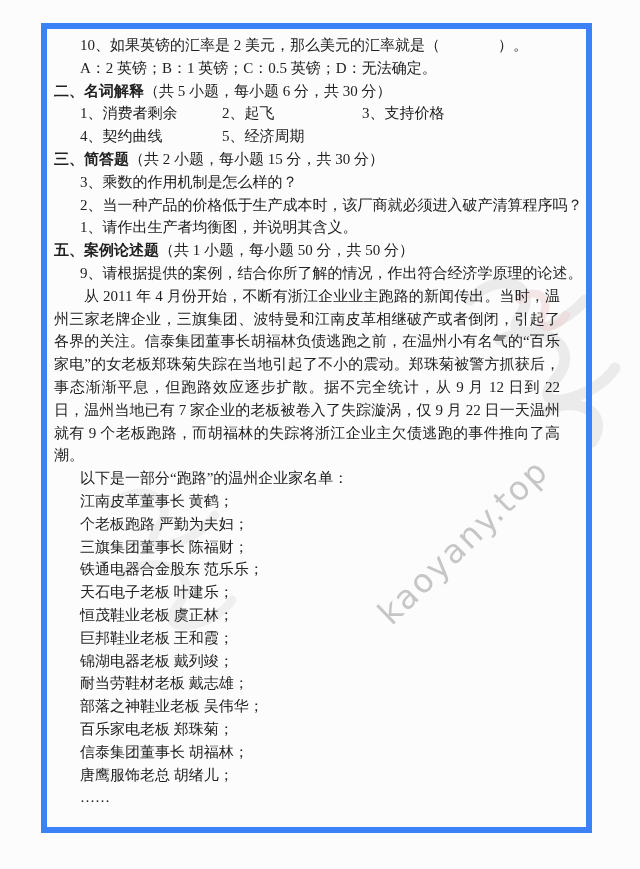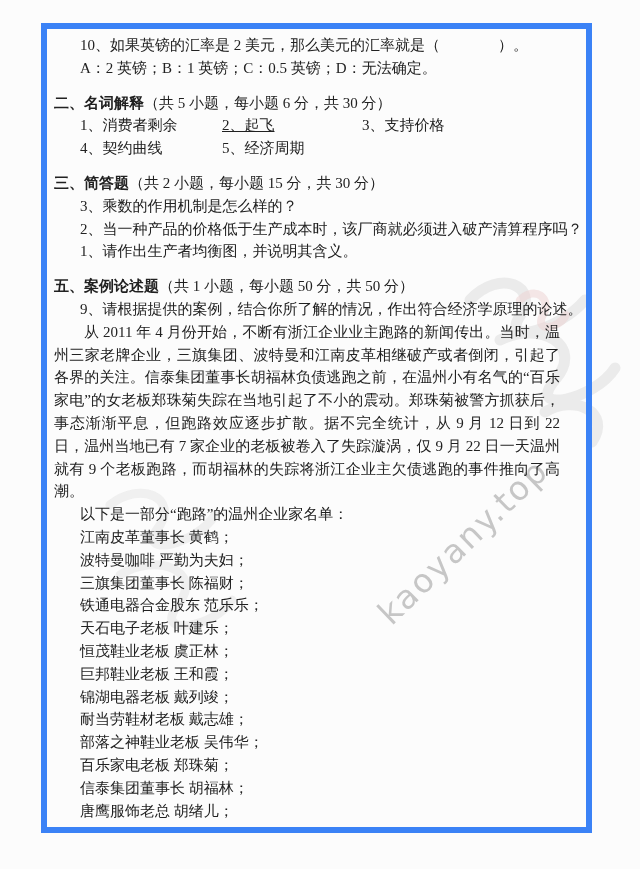--- a/index.html
+++ b/index.html
@@ -18,24 +18,24 @@
   }
   .sheet {
     position:absolute; z-index:2; left:41px; top:23px;
     width:551px; height:810px; box-sizing:border-box;
     border:6px solid #3b82f6; background:transparent;
     padding:5px 26px 0 7px;
     font-size:15px; line-height:22.8px; overflow:hidden;
   }
   .line { white-space:nowrap; }
   .ind { margin-left:26px; }
-  .sec { margin-top:12px; }
+  .sec { }
   .b { font-weight:bold; }
   .cols .c1 { display:inline-block; width:142px; }
-  .cols .c2 { display:inline-block; width:140px;text-decoration:underline; }
+  .cols .c2 { display:inline-block; width:140px; }
   .gap { display:inline-block; width:58px; }
   .para {
     text-align:justify; text-indent:2em; white-space:normal;
     text-justify:inter-ideograph;
   }
 </style>
 </head>
 <body>
 
 <div class="canvas">
@@ -71,21 +71,21 @@
     <div class="line ind">2、当一种产品的价格低于生产成本时，该厂商就必须进入破产清算程序吗？</div>
 
     <div class="line ind">1、请作出生产者均衡图，并说明其含义。</div>
 
     <div class="line sec"><span class="b">五、</span><span class="b">案例论述题</span><span>（共 1 小题，每小题 50 分，共 50 分）</span></div>
     <div class="line ind">9、请根据提供的案例，结合你所了解的情况，作出符合经济学原理的论述。</div>
     <div class="para">从 2011 年 4 月份开始，不断有浙江企业业主跑路的新闻传出。当时，温州三家老牌企业，三旗集团、波特曼和江南皮革相继破产或者倒闭，引起了各界的关注。信泰集团董事长胡福林负债逃跑之前，在温州小有名气的“百乐家电”的女老板郑珠菊失踪在当地引起了不小的震动。郑珠菊被警方抓获后，事态渐渐平息，但跑路效应逐步扩散。据不完全统计，从 9 月 12 日到 22 日，温州当地已有 7 家企业的老板被卷入了失踪漩涡，仅 9 月 22 日一天温州就有 9 个老板跑路，而胡福林的失踪将浙江企业主欠债逃跑的事件推向了高潮。</div>
     <div class="line ind">以下是一部分“跑路”的温州企业家名单：</div>
 
     <div class="line ind">江南皮革董事长 黄鹤；</div>
-    <div class="line ind">波特曼咖啡 严勤为夫妇；</div>
+    <div class="line ind">个老板跑路 严勤为夫妇；</div>
     <div class="line ind">三旗集团董事长 陈福财；</div>
     <div class="line ind">铁通电器合金股东 范乐乐；</div>
     <div class="line ind">天石电子老板 叶建乐；</div>
     <div class="line ind">恒茂鞋业老板 虞正林；</div>
     <div class="line ind">巨邦鞋业老板 王和霞；</div>
     <div class="line ind">锦湖电器老板 戴列竣；</div>
     <div class="line ind">耐当劳鞋材老板 戴志雄；</div>
     <div class="line ind">部落之神鞋业老板 吴伟华；</div>
     <div class="line ind">百乐家电老板 郑珠菊；</div>
     <div class="line ind">信泰集团董事长 胡福林；</div>

